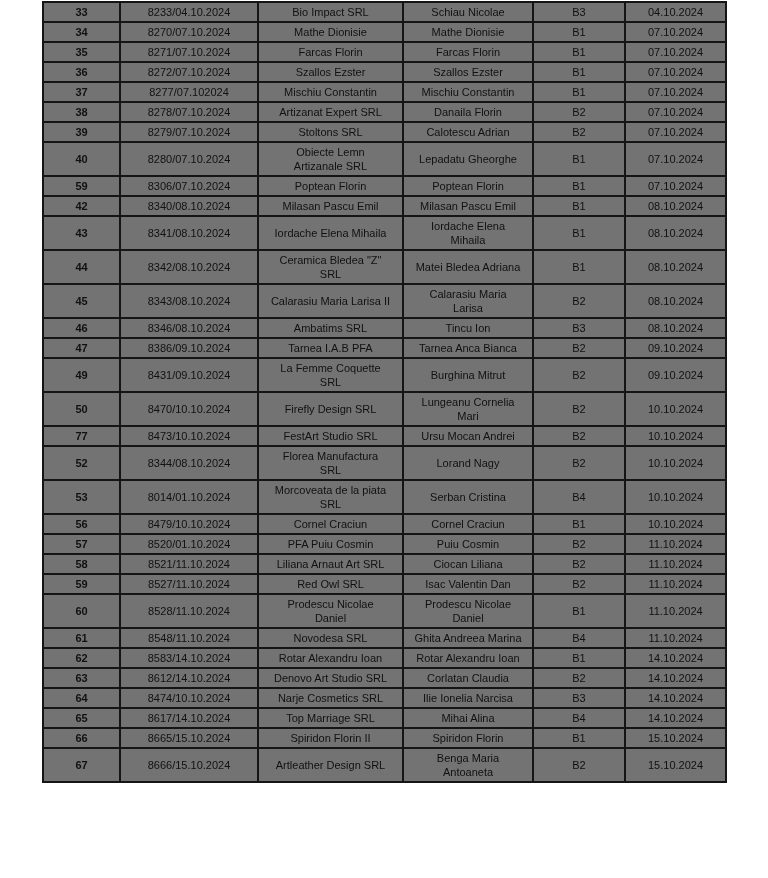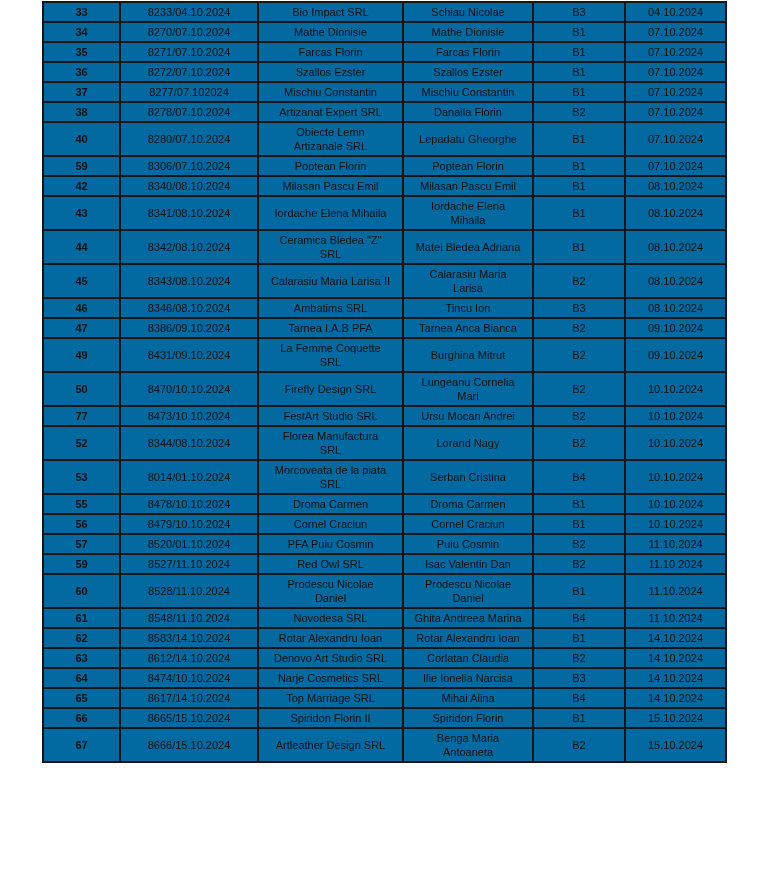--- a/index.html
+++ b/index.html
@@ -20,21 +20,21 @@
     height: 878px;
     background: #ffffff;
   }
   table.registry {
     position: absolute;
     left: 42px;
     top: 1px;
     width: 683px;
     border-collapse: collapse;
     table-layout: fixed;
-    background: #0369a1;
+    background: #737373;
   }
   table.registry td {
     border: 2px solid #151515;
     text-align: center;
     vertical-align: middle;
     font-size: 11px;
     line-height: 14px;
     padding: 2px 3px;
     white-space: pre-line;
     overflow: hidden;
@@ -107,20 +107,28 @@
         </tr>
         <tr>
           <td class="c-rownum">38</td>
           <td class="c-reg">8278/07.10.2024</td>
           <td class="c-company">Artizanat Expert SRL</td>
           <td class="c-repr">Danaila Florin</td>
           <td class="c-cat">B2</td>
           <td class="c-date">07.10.2024</td>
         </tr>
         <tr>
+          <td class="c-rownum">39</td>
+          <td class="c-reg">8279/07.10.2024</td>
+          <td class="c-company">Stoltons SRL</td>
+          <td class="c-repr">Calotescu Adrian</td>
+          <td class="c-cat">B2</td>
+          <td class="c-date">07.10.2024</td>
+        </tr>
+        <tr>
           <td class="c-rownum">40</td>
           <td class="c-reg">8280/07.10.2024</td>
           <td class="c-company">Obiecte Lemn
 Artizanale SRL</td>
           <td class="c-repr">Lepadatu Gheorghe</td>
           <td class="c-cat">B1</td>
           <td class="c-date">07.10.2024</td>
         </tr>
         <tr>
           <td class="c-rownum">59</td>
@@ -219,40 +227,40 @@
         <tr>
           <td class="c-rownum">53</td>
           <td class="c-reg">8014/01.10.2024</td>
           <td class="c-company">Morcoveata de la piata
 SRL</td>
           <td class="c-repr">Serban Cristina</td>
           <td class="c-cat">B4</td>
           <td class="c-date">10.10.2024</td>
         </tr>
         <tr>
-          <td class="c-rownum">55</td>
-          <td class="c-reg">8478/10.10.2024</td>
-          <td class="c-company">Droma Carmen</td>
-          <td class="c-repr">Droma Carmen</td>
-          <td class="c-cat">B1</td>
-          <td class="c-date">10.10.2024</td>
-        </tr>
-        <tr>
           <td class="c-rownum">56</td>
           <td class="c-reg">8479/10.10.2024</td>
           <td class="c-company">Cornel Craciun</td>
           <td class="c-repr">Cornel Craciun</td>
           <td class="c-cat">B1</td>
           <td class="c-date">10.10.2024</td>
         </tr>
         <tr>
           <td class="c-rownum">57</td>
           <td class="c-reg">8520/01.10.2024</td>
           <td class="c-company">PFA Puiu Cosmin</td>
           <td class="c-repr">Puiu Cosmin</td>
+          <td class="c-cat">B2</td>
+          <td class="c-date">11.10.2024</td>
+        </tr>
+        <tr>
+          <td class="c-rownum">58</td>
+          <td class="c-reg">8521/11.10.2024</td>
+          <td class="c-company">Liliana Arnaut Art SRL</td>
+          <td class="c-repr">Ciocan Liliana</td>
           <td class="c-cat">B2</td>
           <td class="c-date">11.10.2024</td>
         </tr>
         <tr>
           <td class="c-rownum">59</td>
           <td class="c-reg">8527/11.10.2024</td>
           <td class="c-company">Red Owl SRL</td>
           <td class="c-repr">Isac Valentin Dan</td>
           <td class="c-cat">B2</td>
           <td class="c-date">11.10.2024</td>

